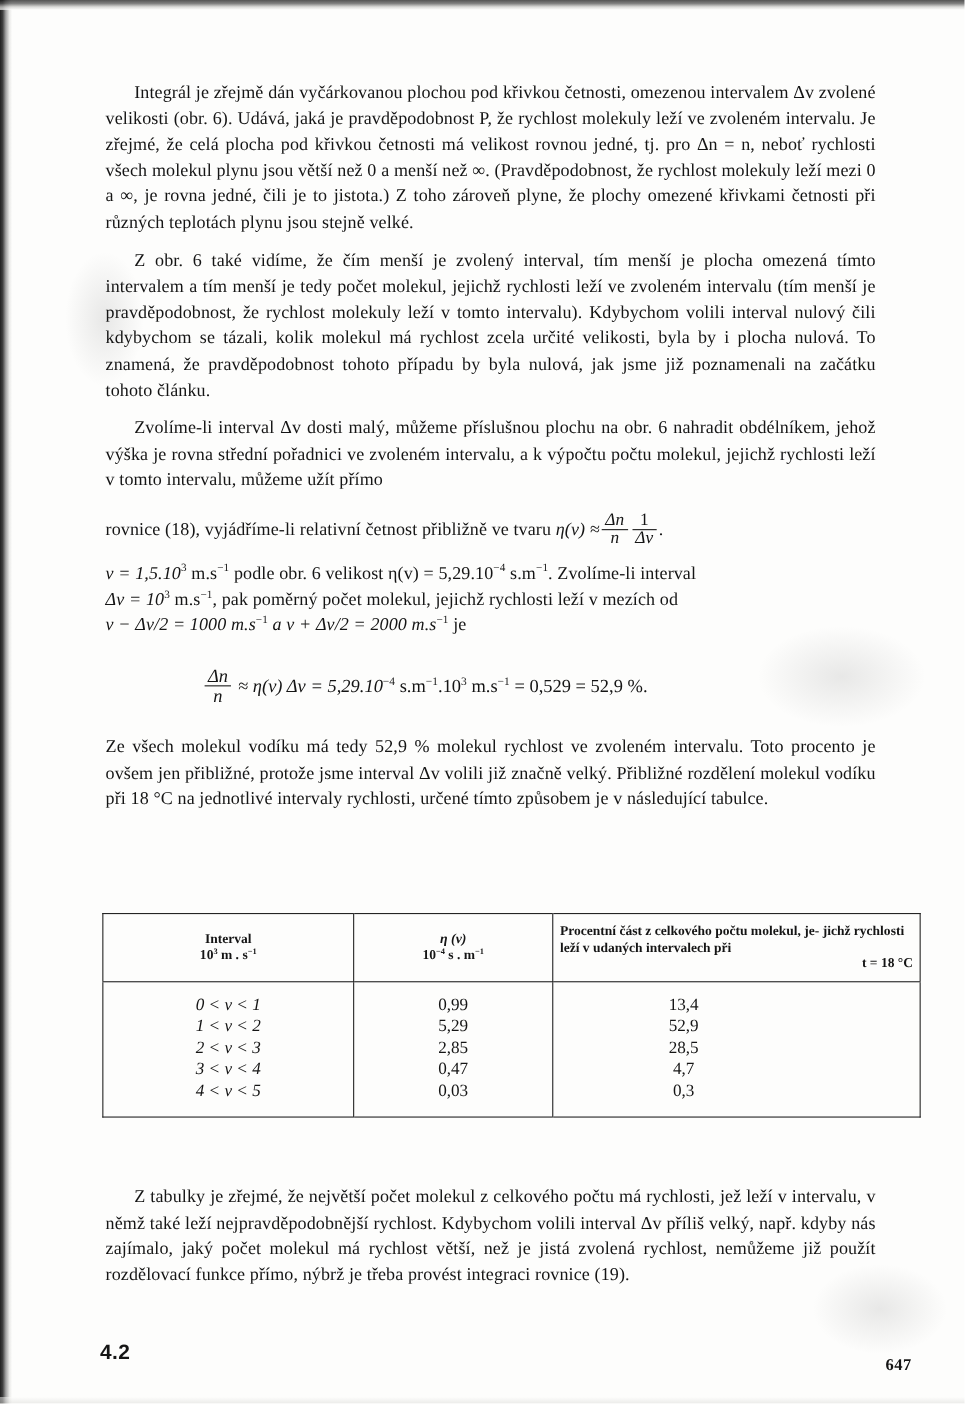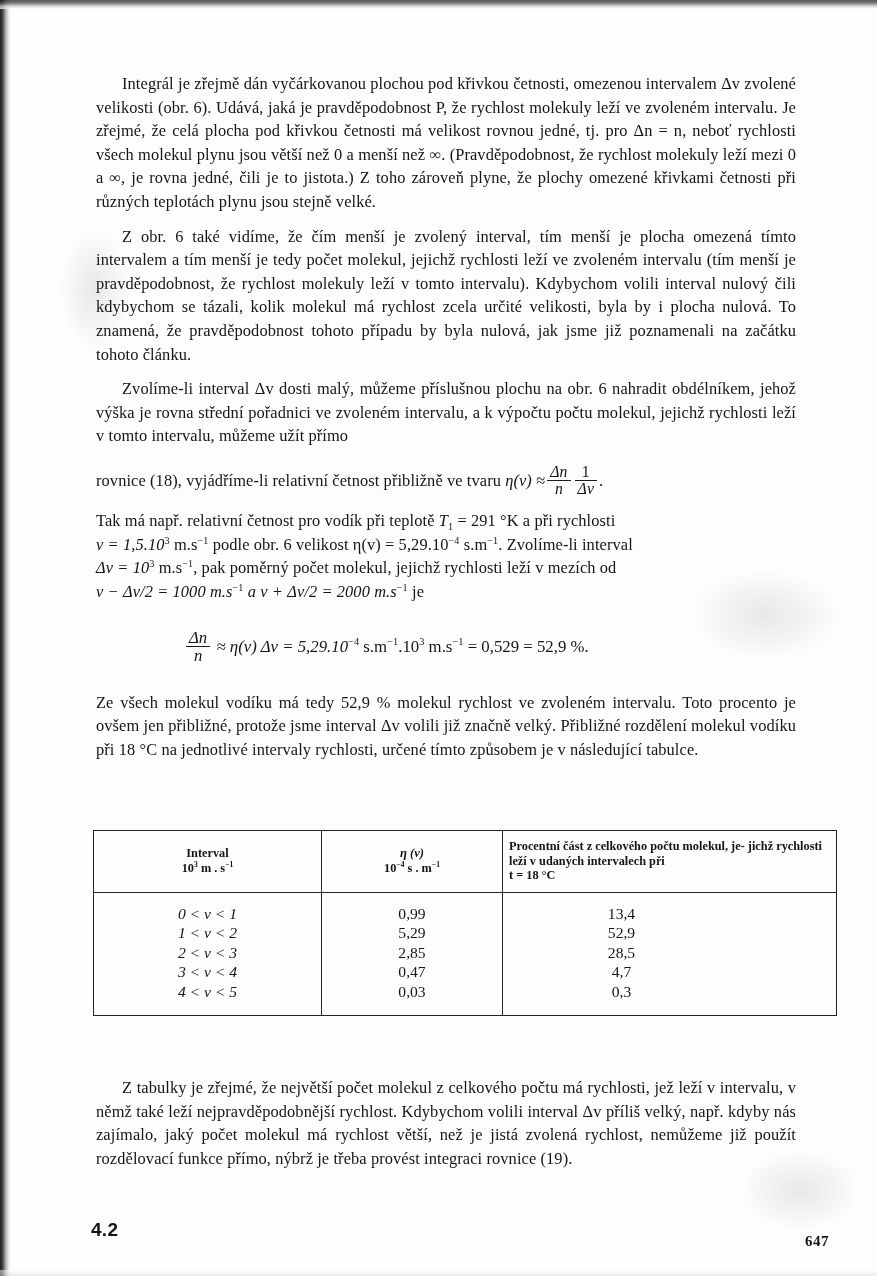--- a/index.html
+++ b/index.html
@@ -133,21 +133,21 @@
   .col-eta .cell-stack { text-align: center; }
   .col-pct .cell-stack { text-align: center; }
   .col-pct .cell-stack > div { padding-right: 96px; }
   th.h-interval { width: 215px; }
   th.h-eta { width: 168px; }
   .th-line1 { display: block; }
   .th-line2 { display: block; }
   .th-eta-1 { display: block; font-style: italic; font-size: 12.6px; }
   .th-eta-2 { display: block; }
   .th-pct { text-align: left; }
-  .th-pct .c { display: block; text-align: left; }
+  .th-pct .c { display: block; text-align: right; }
 
   
   #footer-left {
     position: absolute;
     left: 91px;
     top: 1219px;
     font-family: "Liberation Sans", "DejaVu Sans", sans-serif;
     font-weight: bold;
     font-size: 19px;
     letter-spacing: .3px;
@@ -185,23 +185,20 @@
     <div class="gap-sm"></div>
 
     <p class="para">Zvolíme-li interval Δv dosti malý, můžeme příslušnou plochu na obr. 6 nahradit obdélníkem, jehož výška je rovna střední pořadnici ve zvoleném intervalu, a k výpočtu počtu molekul, jejichž rychlosti leží v tomto intervalu, můžeme užít přímo</p>
 
     <p class="para has-frac" style="text-indent:0;text-align:justify;margin-top:16px;">
       <span>rovnice (18), vyjádříme-li relativní četnost  přibližně ve  tvaru </span><i>η(v) ≈</i><span class="frac"><span class="num mi">Δn</span><span class="den mi">n</span></span><span class="frac"><span class="num">1</span><span class="den mi">Δv</span></span><span>.</span>
     </p>
 
     <div class="gap-sm"></div>
 
-    <p class="para" style="text-indent:0;text-align:left;">
-      <span>Tak má např. relativní četnost pro vodík při teplotě </span><i>T</i><sub>1</sub><span> = 291 °K a při rychlosti</span>
-    </p>
     <p class="para" style="text-indent:0;text-align:left;">
       <i>v = 1,5.10</i><sup>3</sup><span> m.s</span><sup>−1</sup><span> podle obr. 6 velikost η(v) = 5,29.10</span><sup>−4</sup><span> s.m</span><sup>−1</sup><span>. Zvolíme-li interval</span>
     </p>
     <p class="para" style="text-indent:0;text-align:left;">
       <i>Δv = 10</i><sup>3</sup><span> m.s</span><sup>−1</sup><span>, pak poměrný počet molekul, jejichž rychlosti leží v mezích od</span>
     </p>
     <p class="para" style="text-indent:0;text-align:left;">
       <i>v − Δv/2 = 1000 m.s</i><sup>−1</sup><i> a v + Δv/2 = 2000 m.s</i><sup>−1</sup><span> je</span>
     </p>
 

